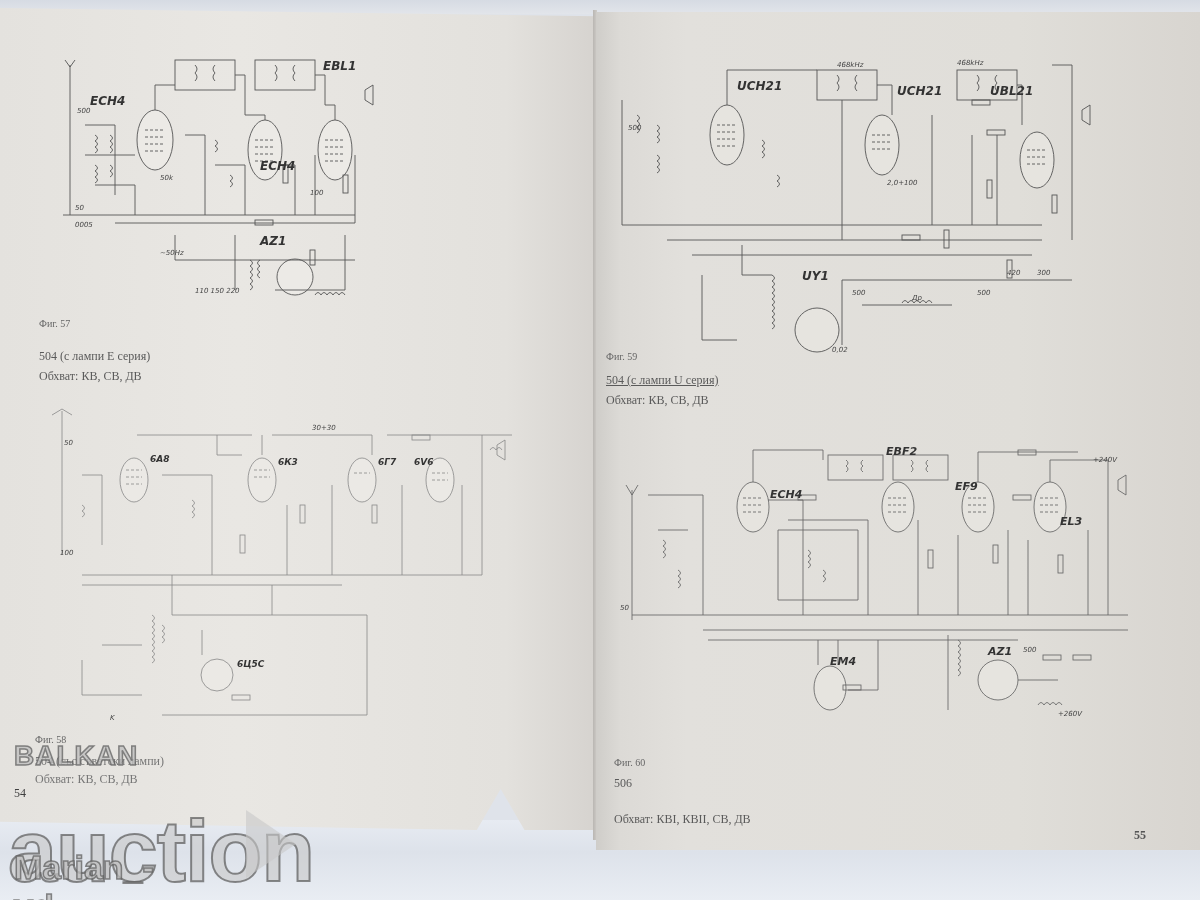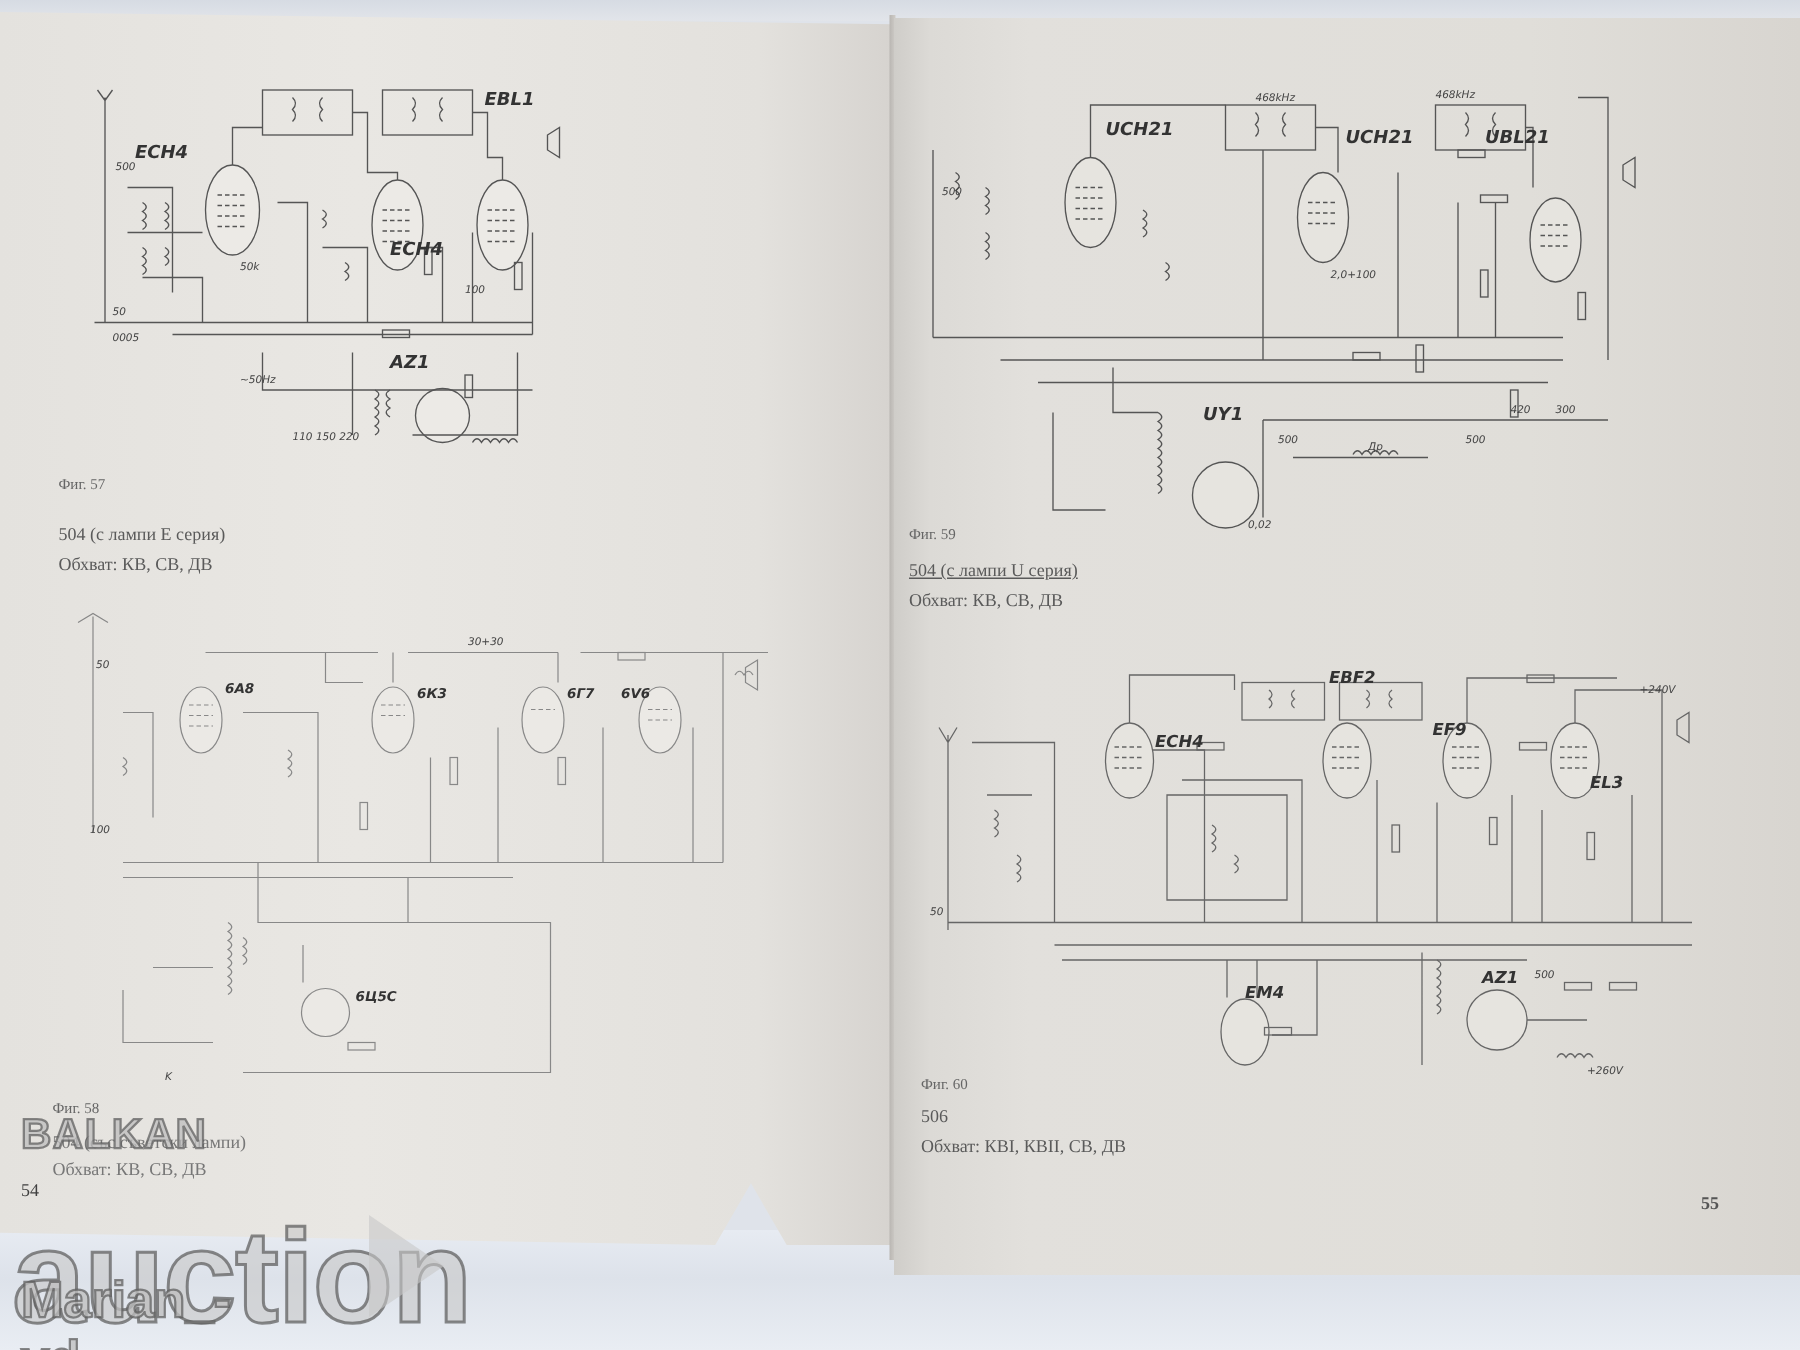--- a/index.html
+++ b/index.html
@@ -258,25 +258,25 @@
   <text class="tube-label" x="442" y="85" font-size="11" stroke="none">EL3</text>
   <text class="tube-label" x="212" y="225" font-size="11" stroke="none">EM4</text>
   <text class="tube-label" x="370" y="215" font-size="11" stroke="none">AZ1</text>
   <text class="val" x="2" y="170" stroke="none">50</text>
   <text class="val" x="475" y="22" stroke="none">+240V</text>
   <text class="val" x="440" y="276" stroke="none">+260V</text>
   <text class="val" x="405" y="212" stroke="none">500</text>
 </svg>
 </div>
 
-<div class="caption" style="left:614px;top:718px;">
+<div class="caption" style="left:614px;top:757px;">
   <div class="fig">Фиг. 60</div>
   <div class="model" style="margin-top:8px;">506</div>
-  <div class="range" style="margin-top:5px;">Обхват: КВI, КВII, СВ, ДВ</div>
-</div>
-<div class="pagenum" style="left:1134px;top:795px;font-weight:bold;">55</div>
+  <div class="range" style="margin-top:21px;">Обхват: КВI, КВII, СВ, ДВ</div>
+</div>
+<div class="pagenum" style="left:1134px;top:828px;font-weight:bold;">55</div>
 
 <div class="watermark">
   <div class="wm-balkan">BALKAN</div>
   <div class="wm-auction">auction</div>
   <div class="wm-arrow"></div>
   <div class="wm-user">Marian_-vd</div>
 </div>
 
 </body></html>

